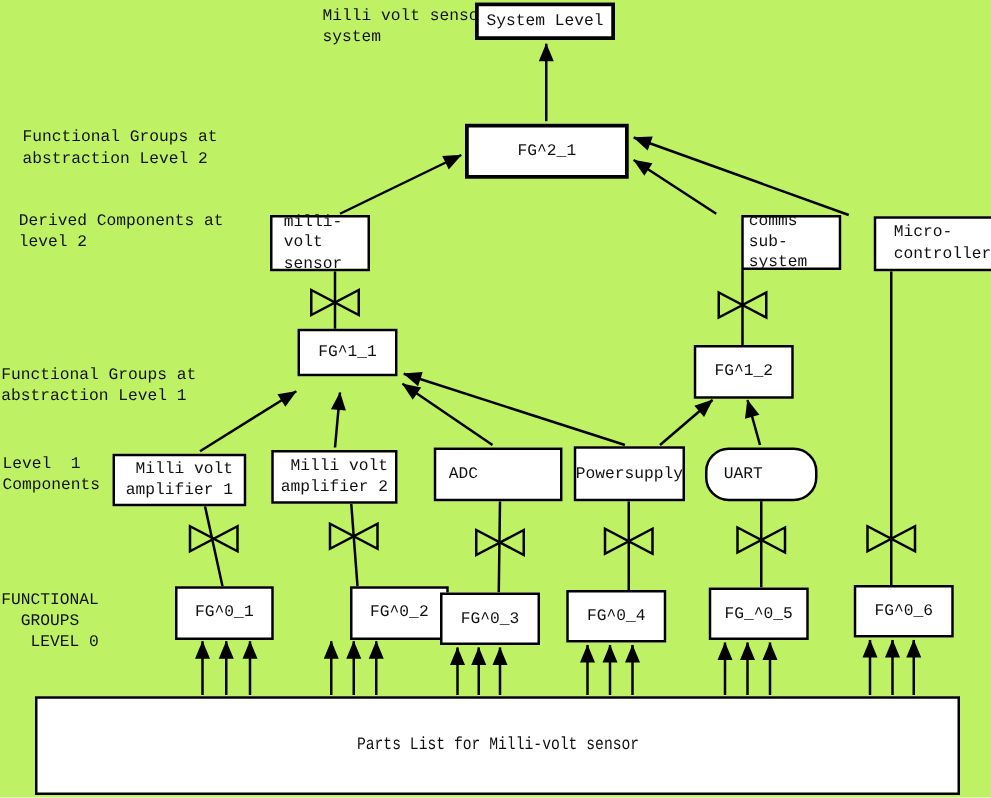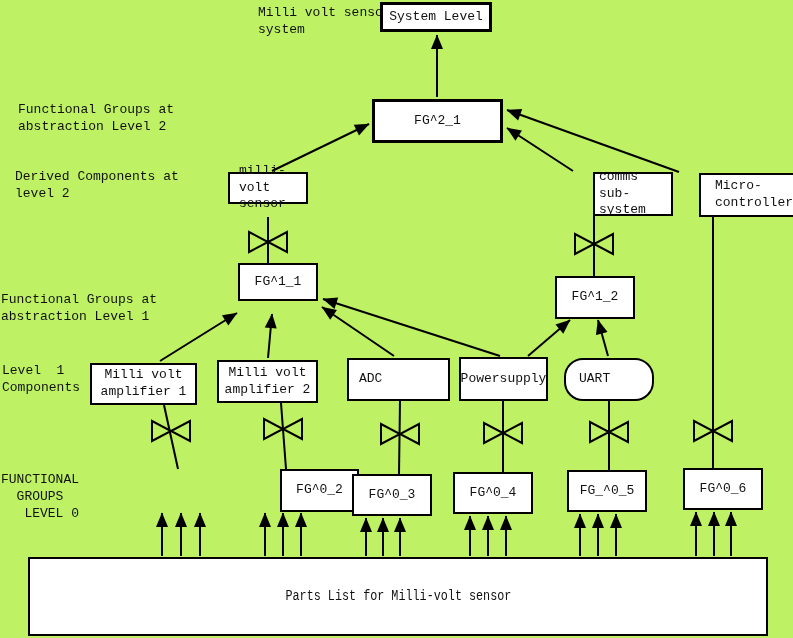--- a/index.html
+++ b/index.html
@@ -9,21 +9,21 @@
     overflow:hidden;
     padding-left:32px;
   }
   svg.wires { position:absolute; left:0; top:0; }
   .wires line { stroke:#000; stroke-width:2; }
   #bt polygon { fill:none; stroke:#000; stroke-width:2; }
   #ah path { fill:#000; }
   .node {
     position:absolute; box-sizing:border-box; border:2px solid #000;
     background:#fff; display:flex; align-items:center; justify-content:center;
-    text-align:center; font-size:13px; line-height:1.28; white-space:pre-line;
+    text-align:right; font-size:13px; line-height:1.28; white-space:pre-line;
   }
   .node.left { justify-content:flex-start; text-align:left; }
   .lbl {
     position:absolute; font-size:13px; line-height:17px; white-space:pre-wrap;
     color:#111;
   }
   .condensed {
     display:inline-block; transform:scaleX(0.84); transform-origin:center;
     font-size:14px; white-space:nowrap;
   }
@@ -111,38 +111,39 @@
 abstraction Level 1</div>
   <div class="lbl" style="left:2px;top:362px;">Level  1
 Components</div>
   <div class="lbl" style="left:1px;top:471px;">FUNCTIONAL
   GROUPS
    LEVEL 0</div>
 
   <div class="node" style="left:380px;top:2px;width:112px;height:30px;border-width:3px;">System Level</div>
   <div class="node" style="left:372px;top:99px;width:131px;height:44px;border-width:3px;">FG^2_1</div>
 
-  <div class="node left" style="left:228px;top:172px;width:80px;height:32px;padding-left:9px;">milli-volt
+  <div class="node left" style="left:216px;top:172px;width:80px;height:45px;padding-left:9px;">milli-volt
 sensor</div>
   <div class="node left" style="left:554px;top:172px;width:80px;height:44px;padding-left:4px;margin-left:39px;">comms
 sub-system</div>
   <div class="node left" style="left:678px;top:173px;width:112px;height:44px;padding-left:14px;margin-left:21px;">Micro-
 controller</div>
 
   <div class="node" style="left:238px;top:263px;width:80px;height:38px;">FG^1_1</div>
   <div class="node" style="left:555px;top:276px;width:80px;height:43px;">FG^1_2</div>
 
   <div class="node" style="left:90px;top:363px;width:107px;height:42px;">Milli volt
 amplifier 1</div>
   <div class="node" style="left:217px;top:360px;width:101px;height:43px;">Milli volt
 amplifier 2</div>
   <div class="node left" style="left:347px;top:358px;width:103px;height:43px;padding-left:10px;">ADC</div>
   <div class="node" style="left:459px;top:357px;width:89px;height:44px;">Powersupply</div>
   <div class="node left" style="left:564px;top:358px;width:90px;height:43px;padding-left:13px;border-radius:19px;">UART</div>
 
+  <div class="node" style="left:140px;top:469px;width:79px;height:43px;">FG^0_1</div>
   <div class="node" style="left:248px;top:469px;width:79px;height:43px;margin-left:32px;">FG^0_2</div>
   <div class="node" style="left:352px;top:474px;width:80px;height:42px;">FG^0_3</div>
   <div class="node" style="left:453px;top:472px;width:80px;height:42px;">FG^0_4</div>
   <div class="node" style="left:567px;top:470px;width:80px;height:42px;">FG_^0_5</div>
   <div class="node" style="left:683px;top:468px;width:80px;height:42px;">FG^0_6</div>
 
   <div class="node" style="left:28px;top:557px;width:740px;height:79px;">
     <span class="condensed">Parts List for Milli-volt sensor</span>
   </div>
 

